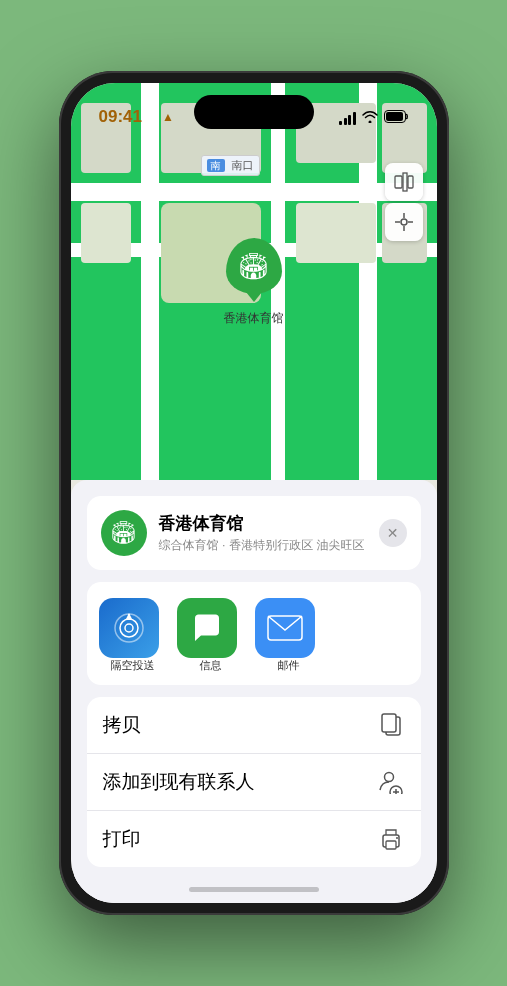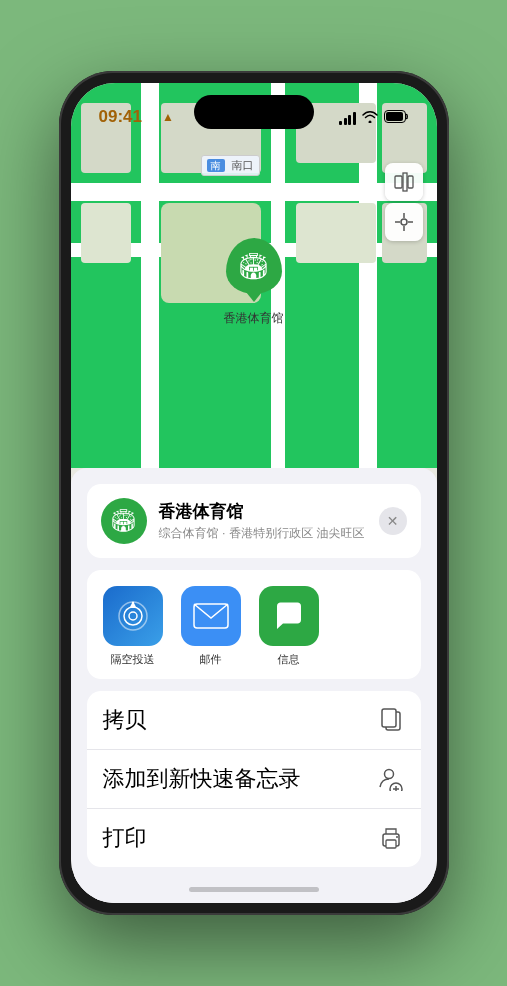--- a/index.html
+++ b/index.html
@@ -276,22 +276,20 @@
 
     .apps-scroll {
       display: flex;
       gap: 10px;
       overflow-x: auto;
     }
 
     .app-item {
       display: flex;
       flex-direction: column;
-      align-items: center;
-      gap: 6px;
       flex-shrink: 0;
       width: 68px;
     }
 
     .app-icon-wrap {
       width: 60px;
       height: 60px;
       border-radius: 14px;
       display: flex;
       align-items: center;
@@ -324,21 +322,21 @@
       justify-content: space-between;
       padding: 14px 16px;
       border-bottom: 0.5px solid #e5e5ea;
     }
 
     .action-item:last-child {
       border-bottom: none;
     }
 
     .action-label {
-      font-size: 22px;
+      font-size: 19px;
       color: #000;
     }
 
     .action-icon {
       width: 28px;
       height: 28px;
       display: flex;
       align-items: center;
       justify-content: center;
       color: #555;
@@ -489,57 +487,57 @@
                 <circle cx="16" cy="16" r="9" fill="none" stroke="white" stroke-width="1.5"></circle>
                 <circle cx="16" cy="16" r="4" fill="none" stroke="white" stroke-width="1.5"></circle>
                 <line x1="16" y1="2" x2="16" y2="8" stroke="white" stroke-width="2"></line>
                 <polygon points="16,1 13,7 19,7" fill="white"></polygon>
               </svg>
             </div>
             <span class="app-label">隔空投送</span>
           </div>
 
           <div class="app-item">
+            <div class="app-icon-wrap app-messages">
+              <svg width="32" height="32" viewBox="0 0 32 32">
+                <path d="M4 6 C4 4 5.5 2.5 7.5 2.5 L24.5 2.5 C26.5 2.5 28 4 28 6 L28 20 C28 22 26.5 23.5 24.5 23.5 L10 23.5 L4 29 L4 6Z" fill="white"></path>
+              </svg>
+            </div>
+            <span class="app-label">信息</span>
+          </div>
+
+          <div class="app-item">
             <div class="app-icon-wrap app-mail">
               <svg width="36" height="26" viewBox="0 0 36 26">
                 <rect x="1" y="1" width="34" height="24" rx="3" fill="none" stroke="white" stroke-width="1.5"></rect>
                 <polyline points="1,1 18,15 35,1" fill="none" stroke="white" stroke-width="1.5"></polyline>
               </svg>
             </div>
             <span class="app-label">邮件</span>
           </div>
 
-          <div class="app-item">
-            <div class="app-icon-wrap app-messages">
-              <svg width="32" height="32" viewBox="0 0 32 32">
-                <path d="M4 6 C4 4 5.5 2.5 7.5 2.5 L24.5 2.5 C26.5 2.5 28 4 28 6 L28 20 C28 22 26.5 23.5 24.5 23.5 L10 23.5 L4 29 L4 6Z" fill="white"></path>
-              </svg>
-            </div>
-            <span class="app-label">信息</span>
-          </div>
-
 
         </div>
       </div>
 
       <div class="action-list">
 
         <div class="action-item">
           <span class="action-label">拷贝</span>
           <div class="action-icon">
             <svg width="22" height="24" viewBox="0 0 22 24">
               <rect x="6" y="4" width="14" height="18" rx="2" fill="none" stroke="#555" stroke-width="1.5"></rect>
               <rect x="2" y="1" width="14" height="18" rx="2" fill="#fff" stroke="#555" stroke-width="1.5"></rect>
             </svg>
           </div>
         </div>
 
 
         <div class="action-item">
-          <span class="action-label">添加到新快速备忘录</span>
+          <span class="action-label">添加到现有联系人</span>
           <div class="action-icon">
             <svg width="24" height="24" viewBox="0 0 24 24">
               <circle cx="10" cy="7" r="4.5" fill="none" stroke="#555" stroke-width="1.5"></circle>
               <path d="M1 20 C2 14.5 6 12 10 12" fill="none" stroke="#555" stroke-width="1.5"></path>
               <circle cx="17" cy="22" r="6" fill="none" stroke="#555" stroke-width="1.5"></circle>
               <line x1="17" y1="19" x2="17" y2="25" stroke="#555" stroke-width="1.5"></line>
               <line x1="14" y1="22" x2="20" y2="22" stroke="#555" stroke-width="1.5"></line>
             </svg>
           </div>
         </div>

